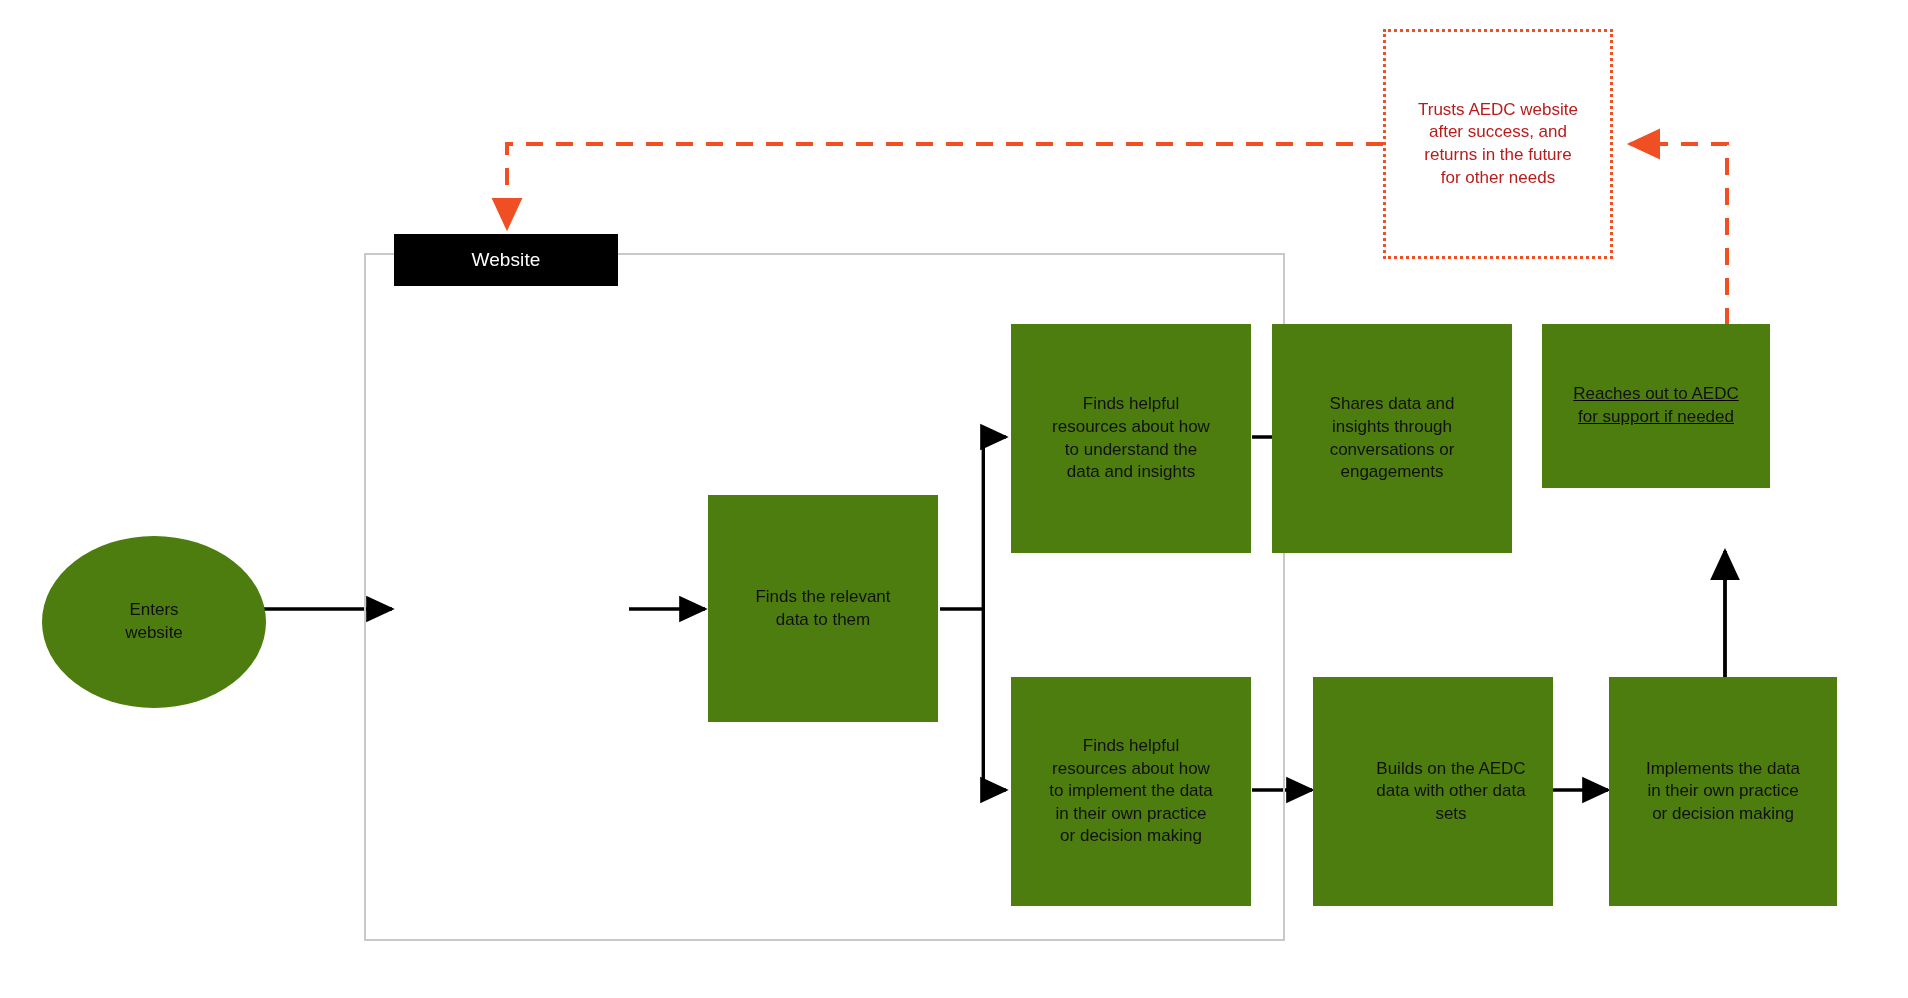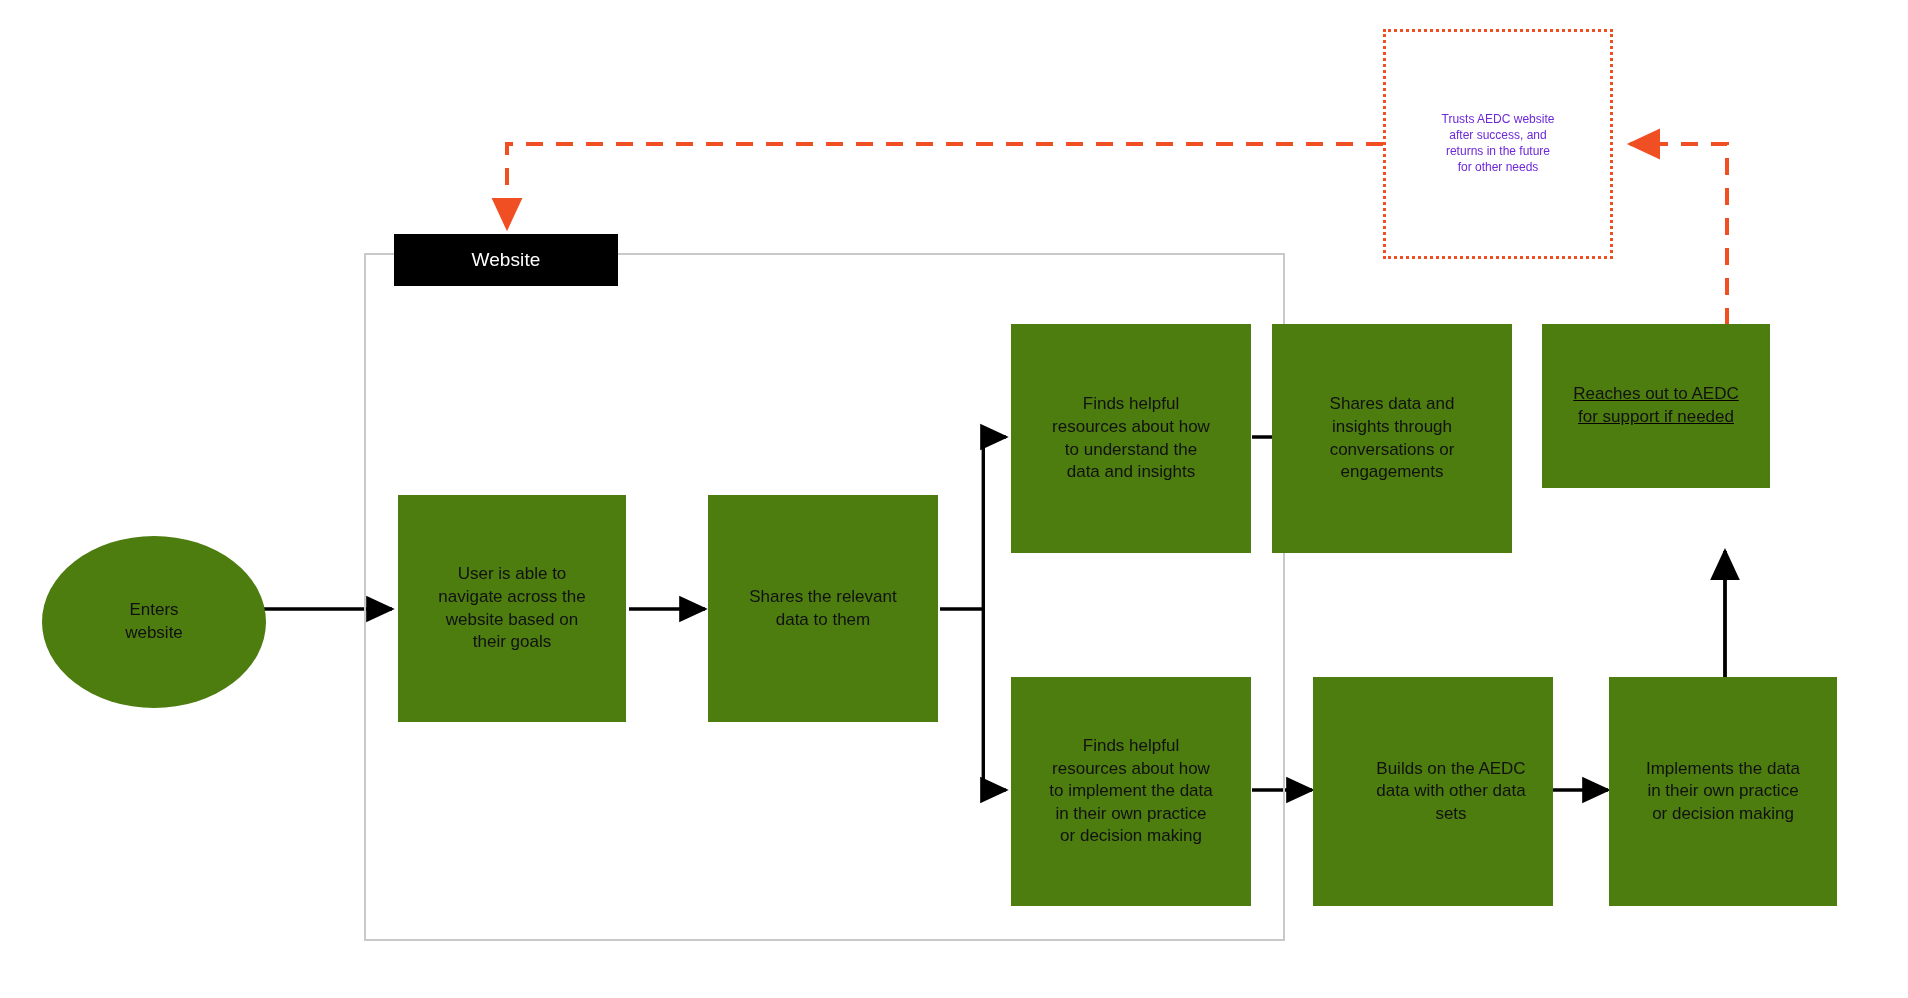--- a/index.html
+++ b/index.html
@@ -77,23 +77,23 @@
   .node.circle {
     border-radius: 50%;
   }
 
   
   .node.dotted-note {
     background: transparent;
     border: 3px dotted #F04E23;
   }
   .node.dotted-note .node-text {
-    font-size: 12px;
+    font-size: 17px;
     line-height: 1.33;
-    color: #6d28d9;
+    color: #b91c1c;
   }
 </style>
 </head>
 <body>
 
 <div id="canvas">
 
   <svg id="connectors" viewBox="0 0 1908 998" xmlns="http://www.w3.org/2000/svg">
     <defs>
       <marker id="arrowBlack" markerWidth="9" markerHeight="9" refX="7.6" refY="4.5" orient="auto" markerUnits="strokeWidth">
@@ -159,29 +159,23 @@
 
   <div class="lane-label" style="left:394px; top:234px; width:224px; height:52px;">
     <span>Website</span>
   </div>
 
   <div class="node circle" style="left:42px; top:536px; width:224px; height:172px;">
     <span class="node-text">Enters
 website</span>
   </div>
 
-  <div class="node" style="left:398px; top:495px; width:228px; height:227px;">
-    <span class="node-text">User is able to
-navigate across the
-website based on
-their goals</span>
-  </div>
 
   <div class="node" style="left:708px; top:495px; width:230px; height:227px;">
-    <span class="node-text">Shares the relevant
+    <span class="node-text">Finds the relevant
 data to them</span>
   </div>
 
   <div class="node" style="left:1011px; top:324px; width:240px; height:229px;">
     <span class="node-text">Finds helpful
 resources about how
 to understand the
 data and insights</span>
   </div>
 

